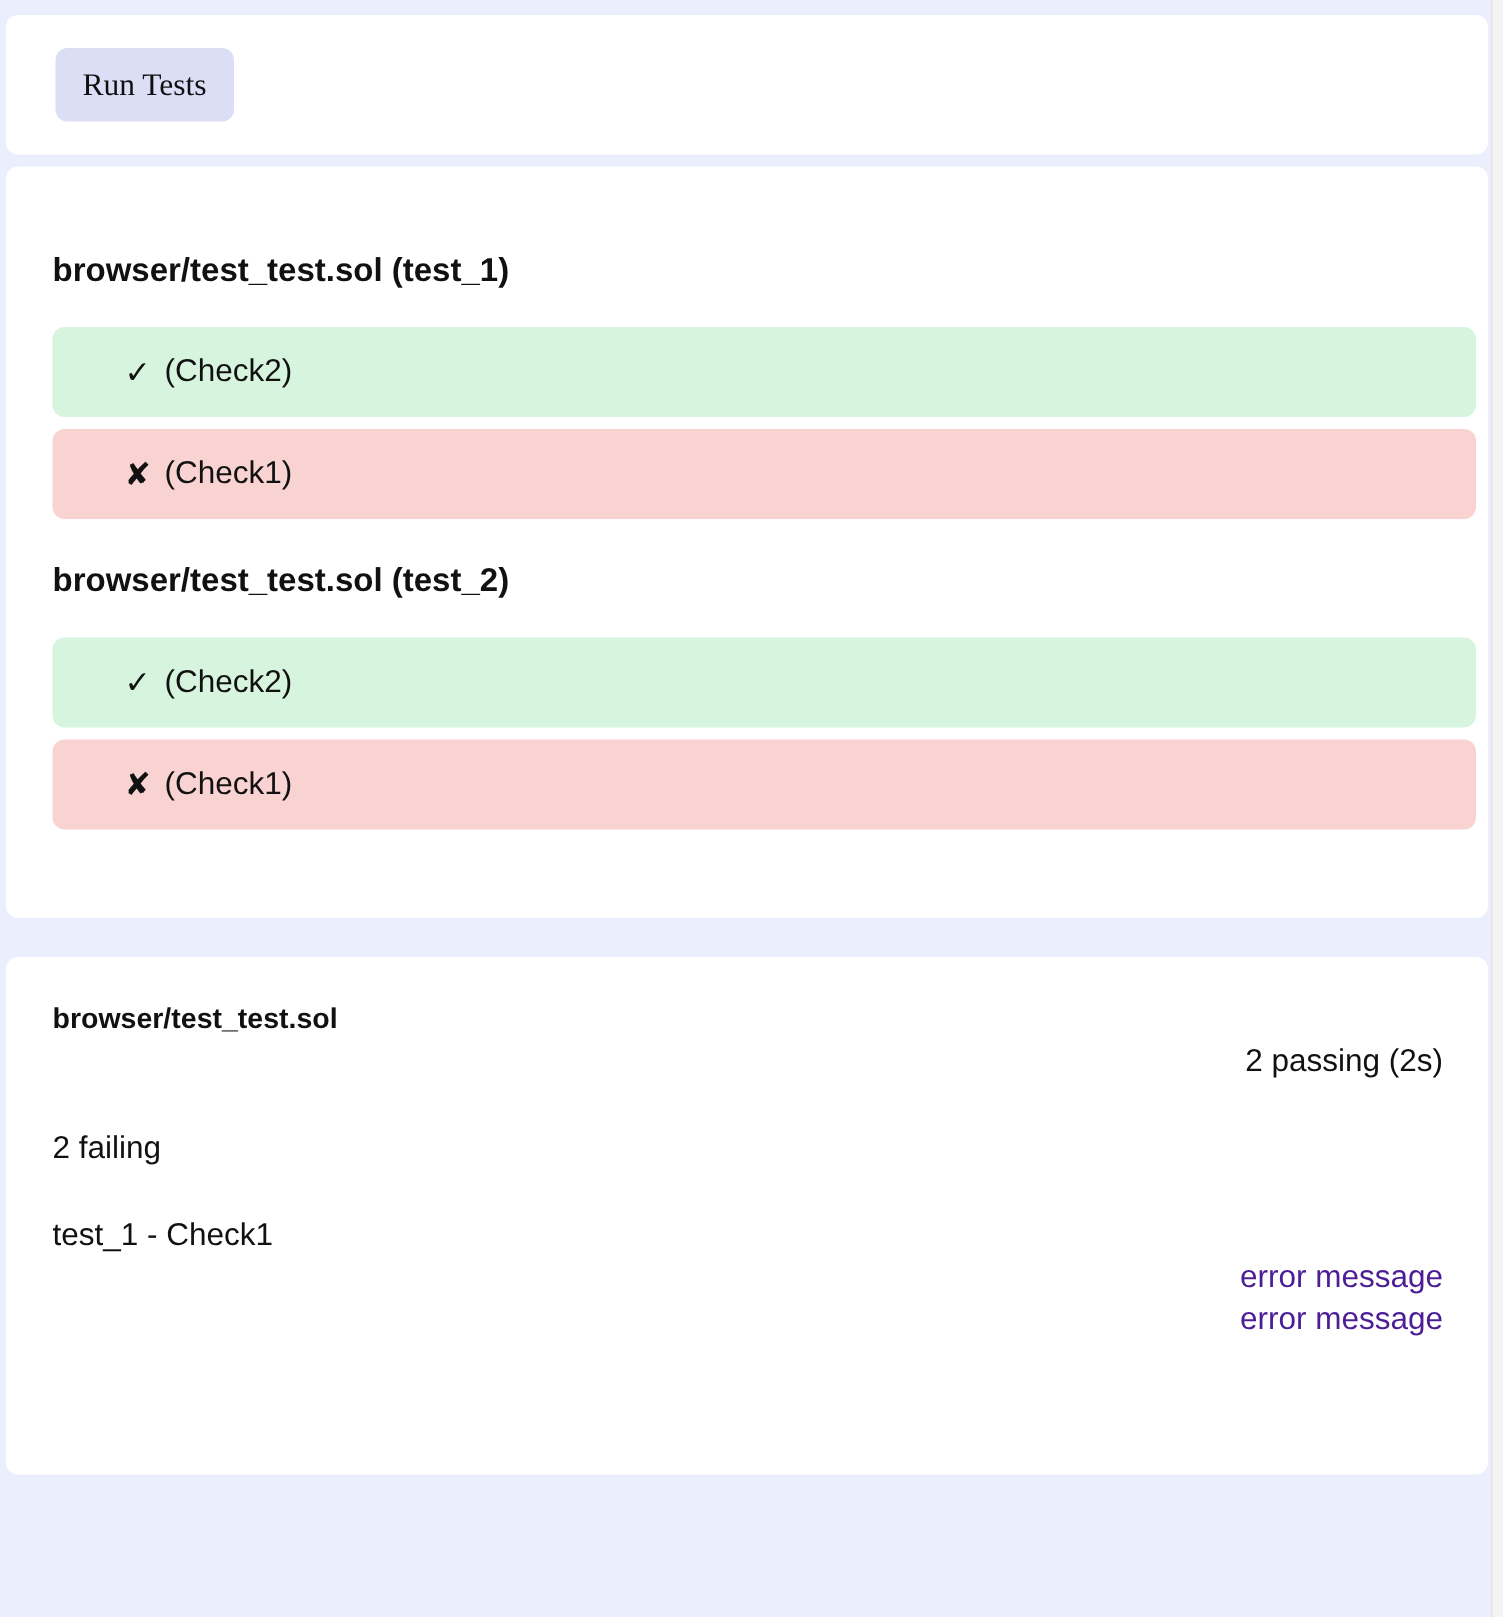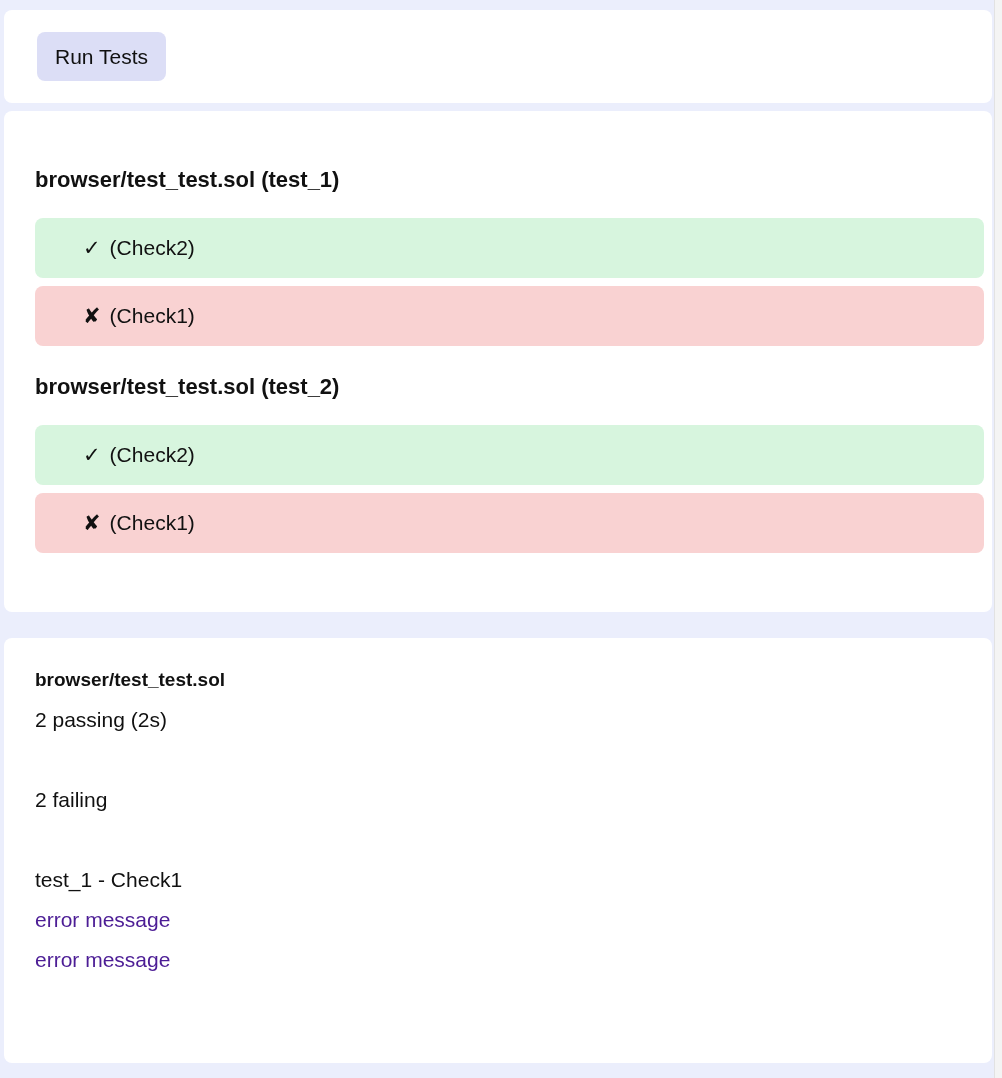--- a/index.html
+++ b/index.html
@@ -20,20 +20,21 @@
   }
   .card {
     background: #ffffff;
     border-radius: 8px;
     margin-left: 4px;
     margin-right: 10px;
   }
   .card-toolbar {
     margin-top: 10px;
     padding: 22px 30px 22px 33px;
+    font-family: Liberation Serif, serif;
   }
   .run-btn {
     display: inline-flex;
     align-items: center;
     height: 49px;
     padding: 0 18px;
     background: #dcdef6;
     border: none;
     border-radius: 8px;
     font-family: inherit;
@@ -68,22 +69,22 @@
   .card-summary {
     margin-top: 26px;
     padding: 29px 30px 90px 31px;
     font-size: 21px;
   }
   .sum-line { line-height: 26px; }
   .sum-line.title {
     font-size: 19px;
     font-weight: 700;
   }
-  .gap-small { margin-top: 14px; }
-  .gap-large { margin-top: 54px; }
+  .gap-small { margin-top: 2px; text-align: right; }
+  .gap-large { margin-top: 32px; }
   .error-line { color: #4c1d95; }
 </style>
 </head>
 <body>
 
 <div class="scroll-track"></div>
 
 <div class="card card-toolbar">
   <button class="run-btn">Run Tests</button>
 </div>

